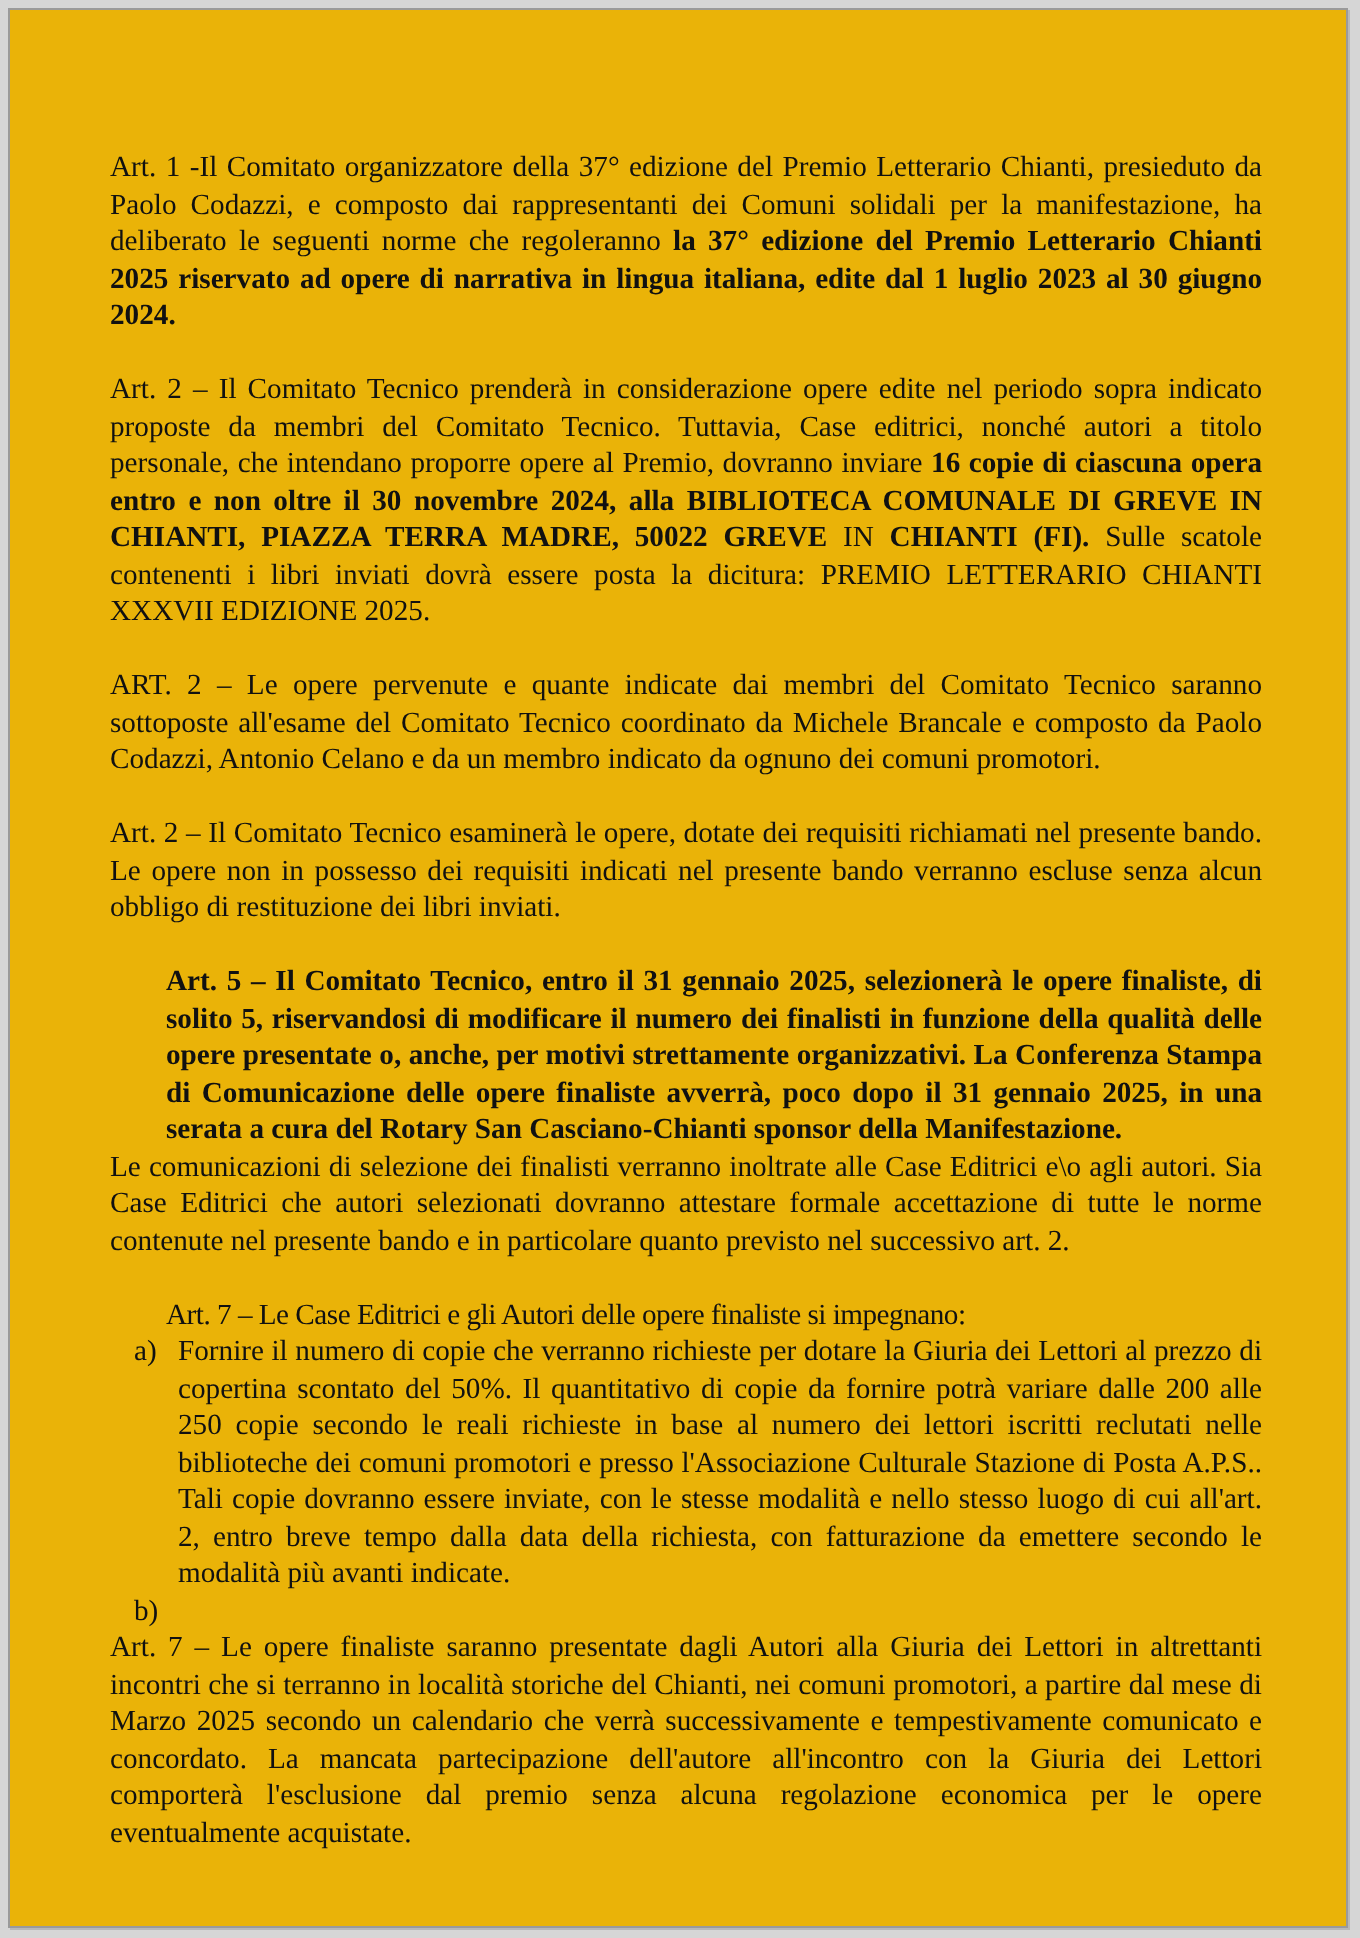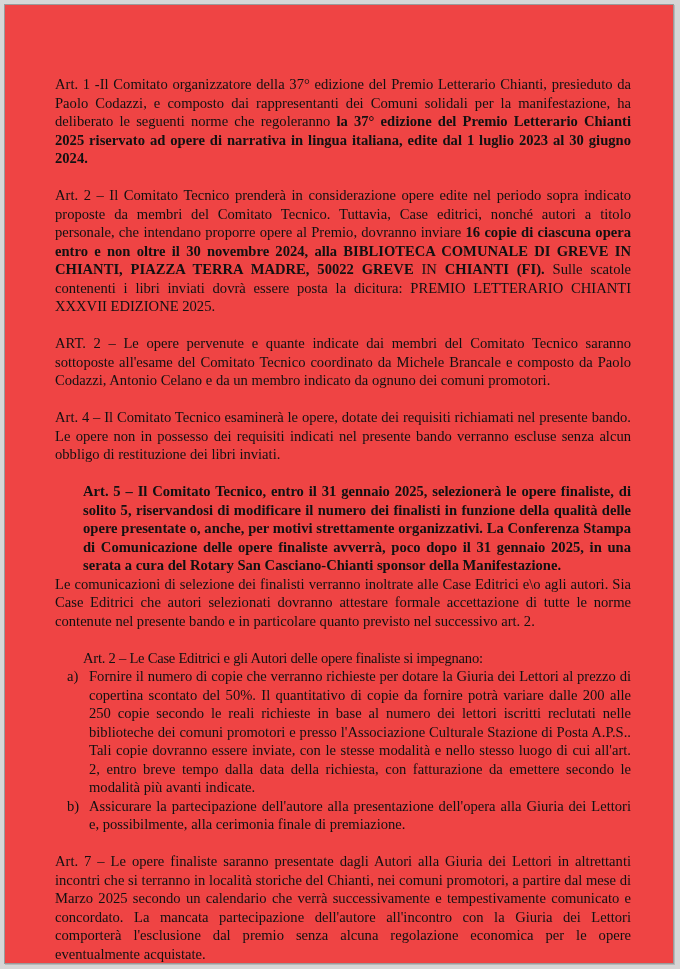--- a/index.html
+++ b/index.html
@@ -7,21 +7,21 @@
     width: 680px; height: 969px;
     background: #d6d6d6;
     position: relative;
     overflow: hidden;
     font-family: "Liberation Serif", "DejaVu Serif", serif;
   }
   .page {
     position: absolute;
     left: 4px; top: 4px;
     width: 668px; height: 958px;
-    background: #ef4444;
+    background: #eab308;
     border: 1px solid #9a9a9a;
     box-shadow: 1px 1px 0 #b8b8b8;
   }
   .content {
     position: absolute;
     left: 50px; top: 70px;
     width: 576px;
     color: #111;
     font-size: 14.6px;
     line-height: 18.5px;
@@ -39,33 +39,32 @@
 
 <div class="page">
   <div class="content">
 
     <p><span>Art. 1 -Il Comitato organizzatore della 37° edizione del Premio Letterario Chianti, presieduto da Paolo Codazzi,  e composto dai rappresentanti dei Comuni solidali per la manifestazione,  ha deliberato le seguenti norme che regoleranno </span><b>la 37° edizione del Premio Letterario Chianti 2025 riservato ad opere di narrativa in lingua italiana, edite dal 1 luglio 2023 al 30 giugno 2024.</b></p>
 
     <p><span>Art. 2 – Il Comitato Tecnico prenderà in considerazione opere edite nel periodo sopra indicato proposte da membri del Comitato Tecnico. Tuttavia,  Case editrici, nonché  autori a titolo personale, che intendano proporre opere al Premio, dovranno inviare </span><b>16 copie di ciascuna opera entro e non oltre il 30 novembre 2024, alla BIBLIOTECA COMUNALE DI GREVE IN CHIANTI, PIAZZA TERRA MADRE, 50022 GREVE</b><span> IN </span><b>CHIANTI (FI).</b><span> Sulle scatole contenenti i libri inviati dovrà essere posta la dicitura: PREMIO LETTERARIO CHIANTI XXXVII EDIZIONE 2025.</span></p>
 
     <p>ART. 2 – Le opere pervenute e quante indicate dai membri del Comitato Tecnico saranno sottoposte all'esame del Comitato Tecnico coordinato da Michele Brancale e composto da Paolo Codazzi, Antonio Celano e da un membro indicato da ognuno dei comuni promotori.</p>
 
-    <p>Art. 4 – Il Comitato Tecnico esaminerà le opere, dotate dei requisiti richiamati nel presente bando. Le opere non in possesso dei requisiti indicati nel presente bando verranno escluse senza alcun obbligo di restituzione dei libri inviati.</p>
+    <p>Art. 2 – Il Comitato Tecnico esaminerà le opere, dotate dei requisiti richiamati nel presente bando. Le opere non in possesso dei requisiti indicati nel presente bando verranno escluse senza alcun obbligo di restituzione dei libri inviati.</p>
 
     <p class="tight"><b>Art. 5 – Il Comitato Tecnico, entro il 31 gennaio 2025, selezionerà le opere finaliste, di solito 5, riservandosi di modificare  il numero dei finalisti in funzione della qualità delle opere presentate o, anche, per motivi strettamente organizzativi. La Conferenza Stampa di Comunicazione delle opere finaliste avverrà, poco dopo il 31 gennaio 2025, in una serata a cura del Rotary San Casciano-Chianti sponsor della Manifestazione.</b></p>
     <p>Le comunicazioni di selezione dei finalisti verranno inoltrate alle Case Editrici e\o agli autori. Sia Case Editrici che autori selezionati dovranno attestare formale accettazione di tutte le norme contenute nel presente bando e in particolare quanto previsto nel successivo art. 2.</p>
 
-    <p class="tight narrow">Art. 2 –  Le Case Editrici e gli Autori delle opere finaliste si impegnano:</p>
+    <p class="tight narrow">Art. 7 –  Le Case Editrici e gli Autori delle opere finaliste si impegnano:</p>
     <ul class="list">
       <li>
         <span class="mark">a)</span>
         <span>Fornire il numero di copie che verranno richieste per dotare la Giuria dei Lettori al prezzo di copertina scontato del 50%. Il quantitativo di copie da fornire potrà  variare dalle 200 alle 250 copie secondo le reali richieste in base al numero dei lettori iscritti reclutati nelle biblioteche dei comuni promotori e presso l'Associazione Culturale Stazione di Posta A.P.S.. Tali copie dovranno essere inviate, con le stesse modalità e nello stesso luogo di cui all'art. 2, entro breve tempo dalla data della richiesta, con fatturazione da emettere secondo le modalità più avanti indicate.</span>
       </li>
       <li>
         <span class="mark">b)</span>
-        <span>Assicurare la partecipazione dell'autore alla presentazione dell'opera alla Giuria dei Lettori e, possibilmente, alla cerimonia finale di premiazione.</span>
       </li>
     </ul>
 
     <p>Art. 7 – Le opere finaliste saranno presentate dagli Autori alla Giuria dei Lettori in altrettanti incontri che si terranno in località storiche del Chianti, nei comuni promotori, a partire dal mese di Marzo 2025 secondo un calendario che verrà successivamente e tempestivamente comunicato e concordato.  La mancata partecipazione dell'autore all'incontro con la Giuria dei Lettori comporterà l'esclusione dal premio senza alcuna regolazione economica per le opere eventualmente acquistate.</p>
 
   </div>
 </div>
 
 </body></html>

